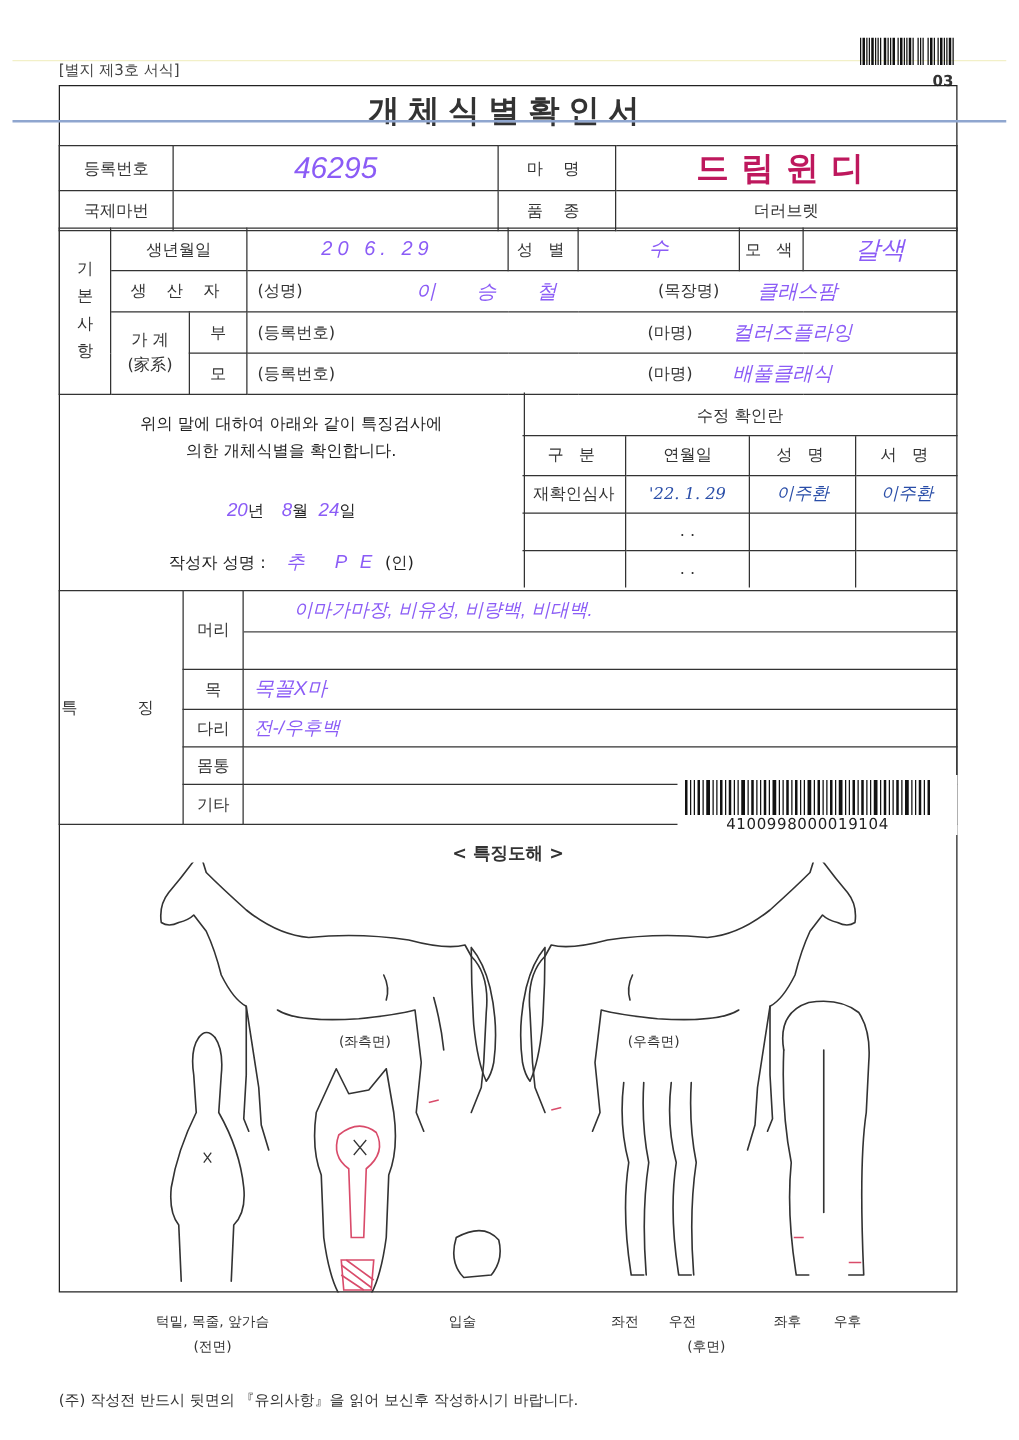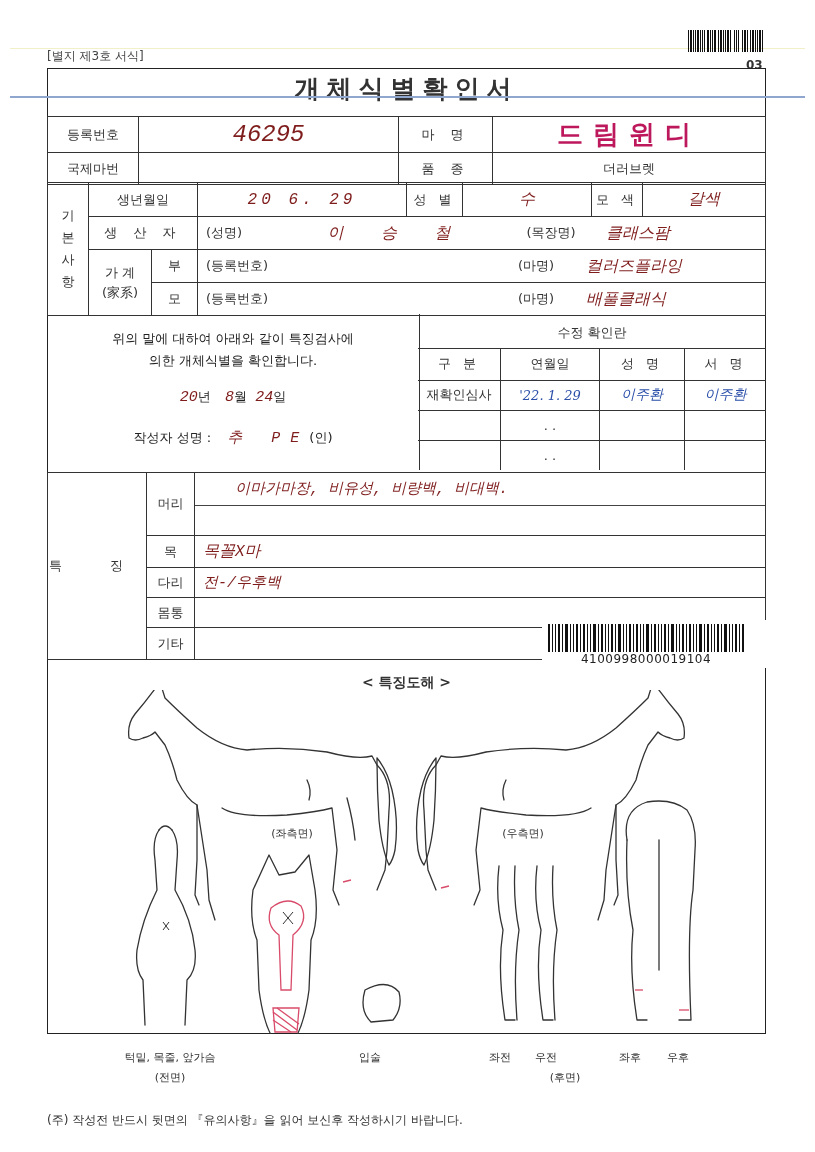--- a/index.html
+++ b/index.html
@@ -7,21 +7,21 @@
   .abs{position:absolute;}
   .topcode{left:47px;top:48px;font-size:12px;color:#444;}
   .pagenum{left:746px;top:58px;font-size:12px;font-weight:bold;color:#333;}
   .barcode-top{left:688px;top:30px;width:76px;height:22px;}
   .blue-rule{left:10px;top:96px;width:795px;height:2px;background:#8fa6cf;}
   .yellow-rule{left:10px;top:48px;width:795px;height:1px;background:#f2f0c8;}
   .frame{left:47px;top:68px;width:719px;height:966px;border:1.5px solid #222;box-sizing:border-box;}
   .title{left:47px;top:72px;width:719px;text-align:center;font-size:25px;font-weight:bold;letter-spacing:7px;color:#333;}
   table{border-collapse:collapse;}
   td{border:1px solid #333;padding:0;font-size:13px;text-align:center;color:#333;}
-  .hand{font-family:Liberation Mono, monospace;font-style:italic;color:#7f1d1d;}
+  .hand{font-family:Liberation Sans, sans-serif;font-style:italic;color:#8b5cf6;}
   .hand-blue{font-family:"DejaVu Serif",serif;font-style:italic;color:#2a4ea8;}
   .left{text-align:left;padding-left:8px;}
   .barcode-bottom{left:548px;top:624px;width:196px;height:28px;}
   .barcode-num{left:548px;top:652px;width:196px;text-align:center;font-size:12px;letter-spacing:0.5px;color:#222;}
   .diag-title{left:47px;top:674px;width:719px;text-align:center;font-size:14px;font-weight:bold;color:#333;}
   .caption{font-size:11px;color:#333;text-align:center;}
   .footnote{left:47px;top:1112px;font-size:12px;color:#333;}
 </style>
 </head>
 <body>
@@ -88,21 +88,21 @@
 
 <table class="abs" style="left:47px;top:182px;width:719px;">
   <tbody>
       <tr style="height:34px;">
     <td rowspan="4" style="width:40px;line-height:22px;"><span style="display:inline-block;width:14px;word-break:break-all;">기본사항</span></td>
     <td colspan="2" style="width:107px;">생년월일</td>
     <td style="width:208px;font-size:16px;letter-spacing:4px;" class="hand">20 6. 29</td>
     <td style="width:55px;letter-spacing:4px;">성 별</td>
     <td style="width:128px;font-size:16px;" class="hand">수</td>
     <td style="width:50px;letter-spacing:4px;">모 색</td>
-    <td style="font-size:16px;" class="hand">갈색</td>
+    <td style="font-size:20px;" class="hand">갈색</td>
   </tr>
   <tr style="height:32px;">
     <td colspan="2" style="letter-spacing:6px;">생 산 자</td>
     <td colspan="6" style="padding:0;">
       <div style="display:flex;align-items:center;height:32px;">
         <span class="left" style="width:90px;text-align:left;">(성명)</span>
         <span class="hand" style="width:200px;font-size:16px;letter-spacing:14px;">이 승 철</span>
         <span style="width:110px;">(목장명)</span>
         <span class="hand" style="flex:1;font-size:16px;text-align:left;">클래스팜</span>
       </div>
@@ -133,21 +133,21 @@
         <span class="hand" style="flex:1;font-size:16px;text-align:left;padding-left:10px;">배풀클래식</span>
       </div>
     </td>
   </tr>
 </tbody>
   </table>
 
 <div class="abs" style="left:47px;top:314px;width:372px;height:156px;border-right:1px solid #333;">
   <div style="text-align:center;font-size:13px;margin-top:16px;">위의 말에 대하여 아래와 같이 특징검사에</div>
   <div style="text-align:center;font-size:13px;margin-top:4px;">의한 개체식별을 확인합니다.</div>
-  <div style="text-align:center;margin-top:18px;font-size:13px;">
+  <div style="text-align:center;margin-top:30px;font-size:13px;">
     <span class="hand" style="font-size:15px;">20</span><span>년</span>
     <span class="hand" style="font-size:15px;margin-left:10px;">8</span><span>월</span>
     <span class="hand" style="font-size:15px;margin-left:4px;">24</span><span>일</span>
   </div>
   <div style="text-align:center;margin-top:22px;font-size:13px;">
     <span>작성자 성명 :</span>
     <span class="hand" style="font-size:15px;margin-left:12px;letter-spacing:10px;">추 PE</span><span>(인)</span>
   </div>
 </div>
 

